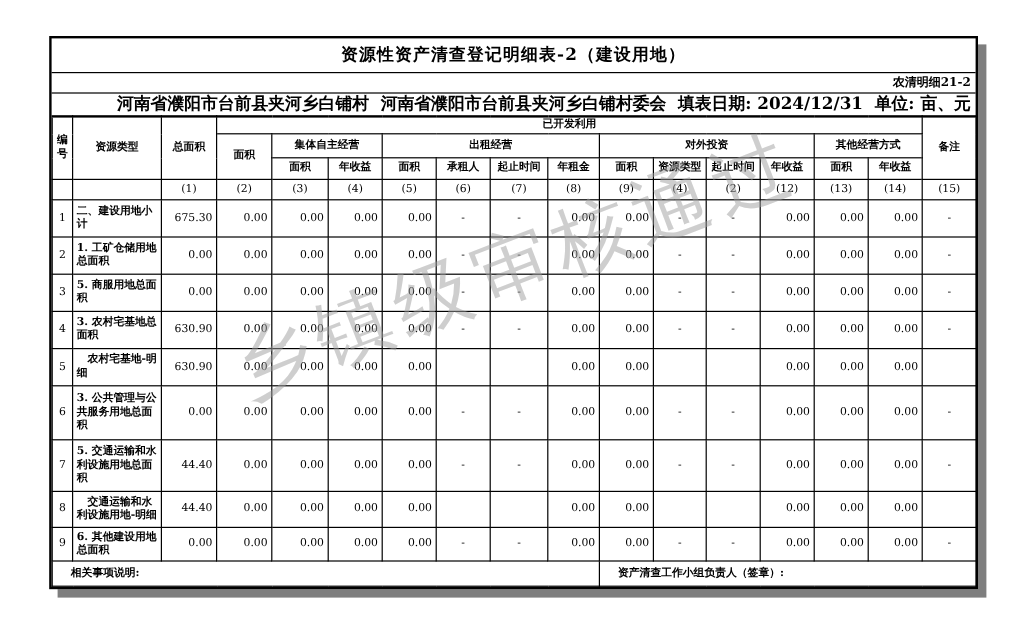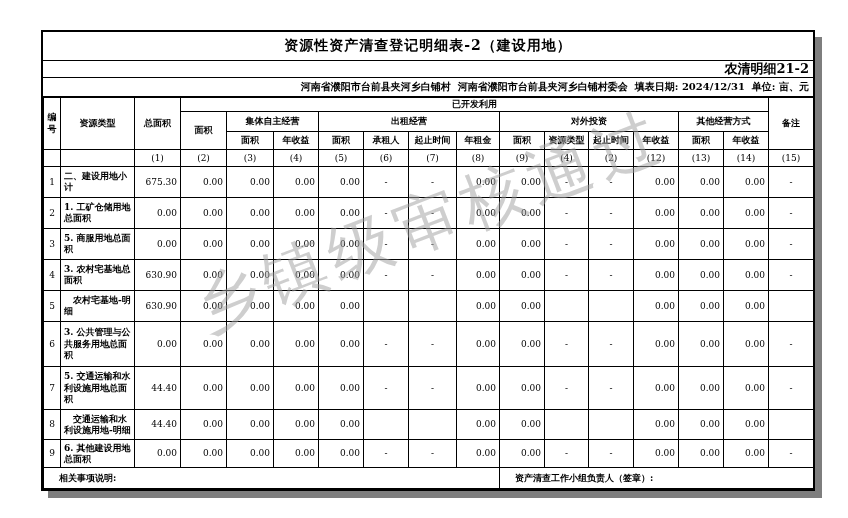--- a/index.html
+++ b/index.html
@@ -4,23 +4,23 @@
 <style>
   * { margin:0; padding:0; box-sizing:border-box; }
   html,body { width:848px; height:518px; background:#ffffff;
     font-family:"DejaVu Serif","Liberation Serif",serif; color:#000; }
   .page { position:relative; width:848px; height:518px; overflow:hidden; background:#fff; }
   .sheet { position:absolute; left:41px; top:30px; width:774px; background:#fff;
     border:2px solid #000; box-shadow:7px 7px 0 #7e7e7e; }
   .title-row { height:29px; border-bottom:1px solid #000; display:flex;
     align-items:center; justify-content:center; font-size:14px; font-weight:bold; letter-spacing:1px; }
   .code-row { height:17px; border-bottom:1px solid #000; display:flex;
-    align-items:center; justify-content:flex-end; padding-right:4px; font-size:13px; font-weight:bold; }
+    align-items:center; justify-content:flex-end; padding-right:4px; font-size:10px; font-weight:bold; }
   .info-row { height:18px; display:flex; align-items:center; justify-content:flex-end;
-    padding-right:4px; font-size:10px; font-weight:bold; white-space:pre; }
+    padding-right:4px; font-size:14px; font-weight:bold; white-space:pre; }
   table { border-collapse:collapse; table-layout:fixed; width:770px; border-top:2px solid #000; }
   th,td { border:1px solid #000; font-size:9px; padding:1px 2px; vertical-align:middle;
     overflow:hidden; line-height:1.25; }
   thead th { font-weight:bold; text-align:center;margin-top:26px; }
   thead tr:nth-child(1) th { height:13px; }
   thead tr:nth-child(2) th { height:20px; }
   thead tr:nth-child(3) th { height:18px; }
   thead tr:nth-child(4) td { height:17px; text-align:center; font-weight:normal; }
   tbody tr:nth-child(-n+5) { height:31px; }
   tbody tr:nth-child(6) { height:45px; }

